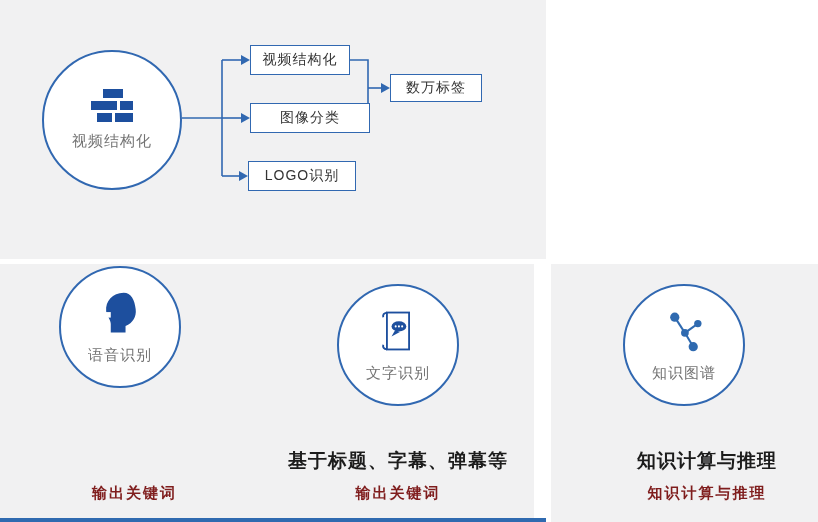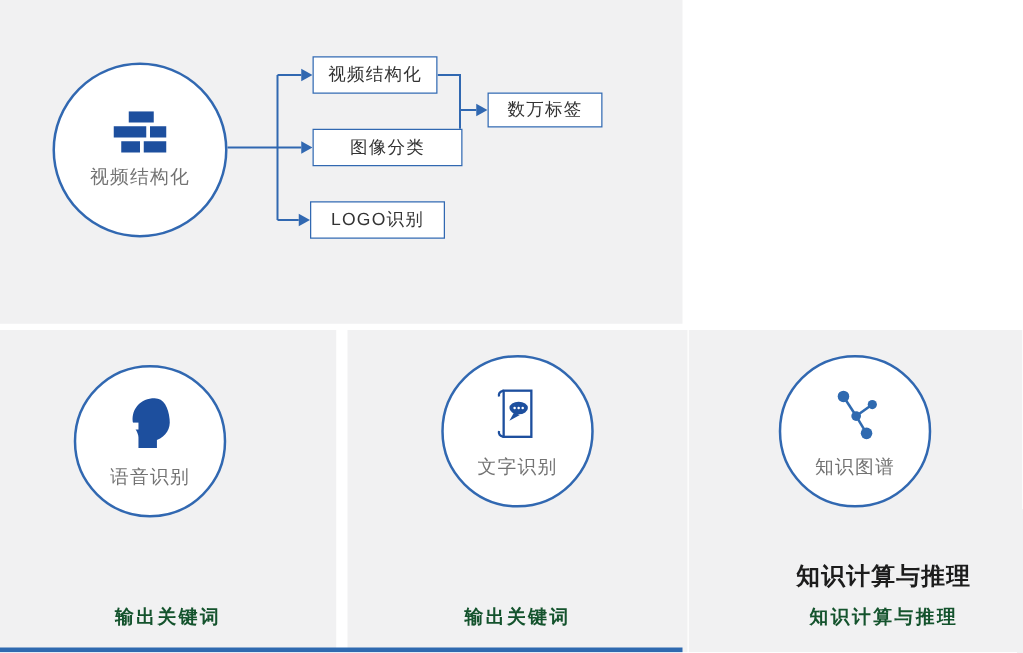--- a/index.html
+++ b/index.html
@@ -25,21 +25,21 @@
   }
   .connectors { position:absolute; left:0; top:0; }
 
   
   .caption {
     position:absolute; left:0; width:100%; text-align:center;
     font-size:19px; color:#1c1c1c; font-weight:600; letter-spacing:1px;
   }
   .note {
     position:absolute; left:0; width:100%; text-align:center;
-    font-size:15px; color:#14532d; font-weight:700; letter-spacing:2px;
+    font-size:15px; color:#7f1d1d; font-weight:700; letter-spacing:2px;
   }
 
   .accent-bar { position:absolute; background:#2f6ab0; }
 
   svg.icon { display:block; }
 </style>
 </head>
 <body>
 
 <div class="stage">
@@ -79,44 +79,45 @@
     </div>
 
     <div class="flow-box" style="left:250px; top:45px; width:100px; height:30px;">视频结构化</div>
     <div class="flow-box" style="left:250px; top:103px; width:120px; height:30px;text-align:right;">图像分类</div>
     <div class="flow-box" style="left:390px; top:74px; width:92px; height:28px;">数万标签</div>
     <div class="flow-box" style="left:248px; top:161px; width:108px; height:30px;">LOGO识别</div>
   </section>
 
 
   <section class="panel" style="left:0; top:264px; width:269px; height:258px;">
-    <div class="circle" style="left:59px; top:28px; width:122px; height:122px;">
+    <div class="circle" style="left:59px; top:2px; width:122px; height:122px;">
       <svg class="icon" width="48" height="48" viewBox="0 0 52 52">
         <path d="M30 4 C18 4 10 13 11 24 C12 30 16 33 16 38 L16 47 L32 47 L32 40 C40 37 44 30 43 22 C42 12 38 4 30 4 Z" fill="#1d4f9e"></path>
         <rect x="4" y="25" width="12" height="6" fill="#ffffff"></rect>
       </svg>
       <div class="circle-label">语音识别</div>
     </div>
     <div class="note" style="top:220px;">输出关键词</div>
   </section>
 
-  <section class="panel" style="left:278px; top:264px; width:272px; height:258px;">
+  <section class="panel" style="left:262px; top:264px; width:272px; height:258px;">
     <div class="circle" style="left:75px; top:20px; width:122px; height:122px;">
       <svg class="icon" width="48" height="48" viewBox="0 0 52 52">
         <rect x="14" y="6" width="24" height="40" fill="none" stroke="#1d4f9e" stroke-width="2"></rect>
         <path d="M14 6 Q9 7 10 11" fill="none" stroke="#1d4f9e" stroke-width="2"></path>
         <path d="M14 46 Q9 45 10 41" fill="none" stroke="#1d4f9e" stroke-width="2"></path>
         <ellipse cx="27" cy="21" rx="8" ry="5.5" fill="#1d4f9e"></ellipse>
         <path d="M23 25 L19 32 L28 27 Z" fill="#1d4f9e"></path>
         <circle cx="23.5" cy="21" r="1.1" fill="#ffffff"></circle>
         <circle cx="27" cy="21" r="1.1" fill="#ffffff"></circle>
         <circle cx="30.5" cy="21" r="1.1" fill="#ffffff"></circle>
       </svg>
       <div class="circle-label">文字识别</div>
     </div>
+    <div class="caption" style="top:184px;">基于标题、字幕、弹幕等</div>
     <div class="note" style="top:220px;">输出关键词</div>
   </section>
 
   <section class="panel" style="left:551px; top:264px; width:267px; height:258px;padding-left:45px;">
     <div class="circle" style="left:72px; top:20px; width:122px; height:122px;">
       <svg class="icon" width="48" height="48" viewBox="0 0 52 52">
         <g stroke="#2f6ab0" stroke-width="2.2">
           <line x1="27" y1="28" x2="16" y2="11"></line>
           <line x1="27" y1="28" x2="41" y2="18"></line>
           <line x1="27" y1="28" x2="36" y2="43"></line>

